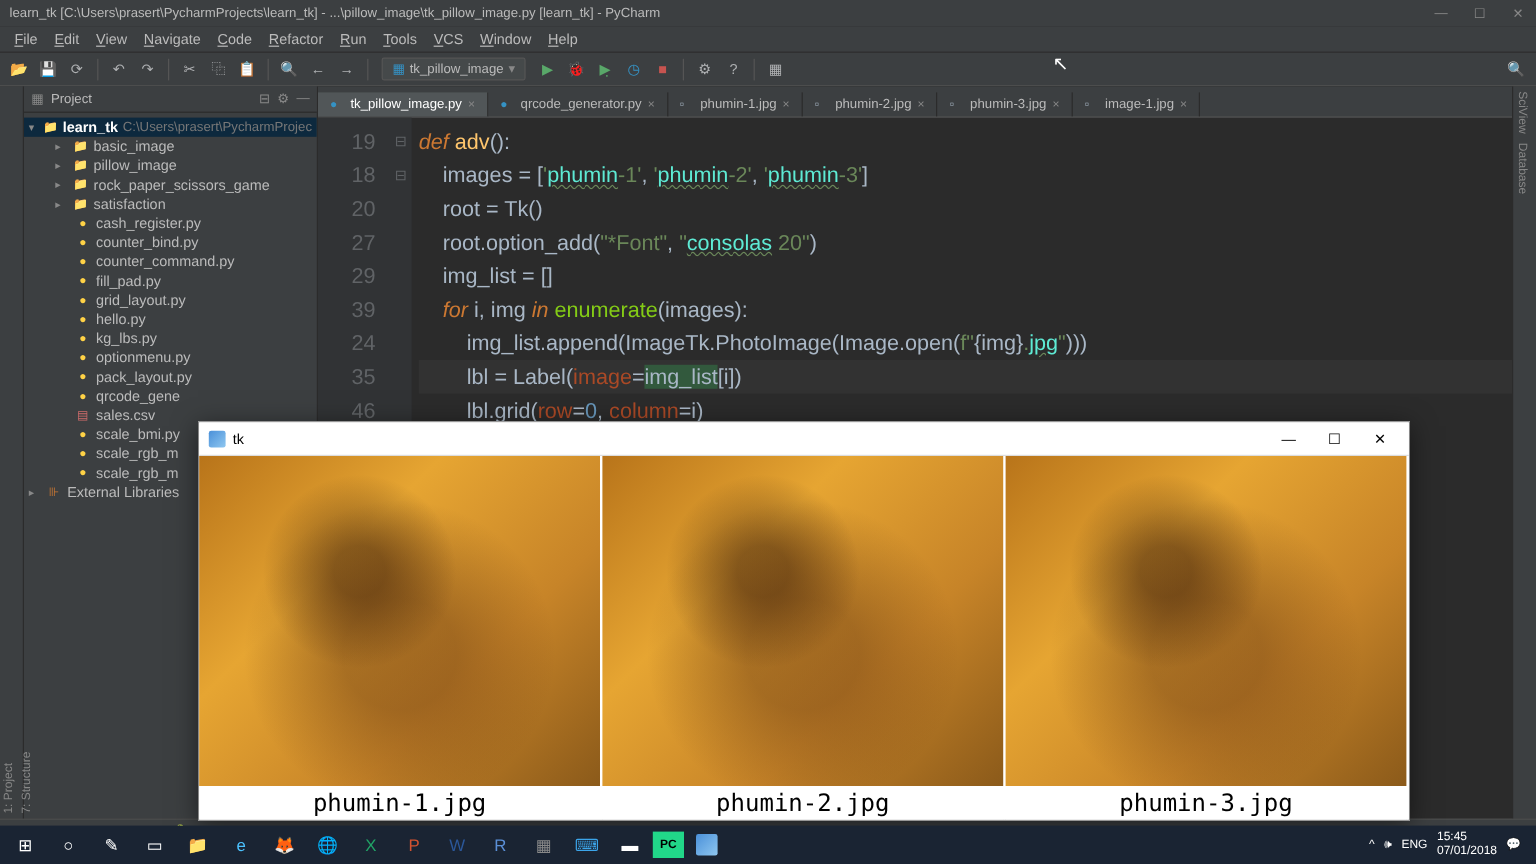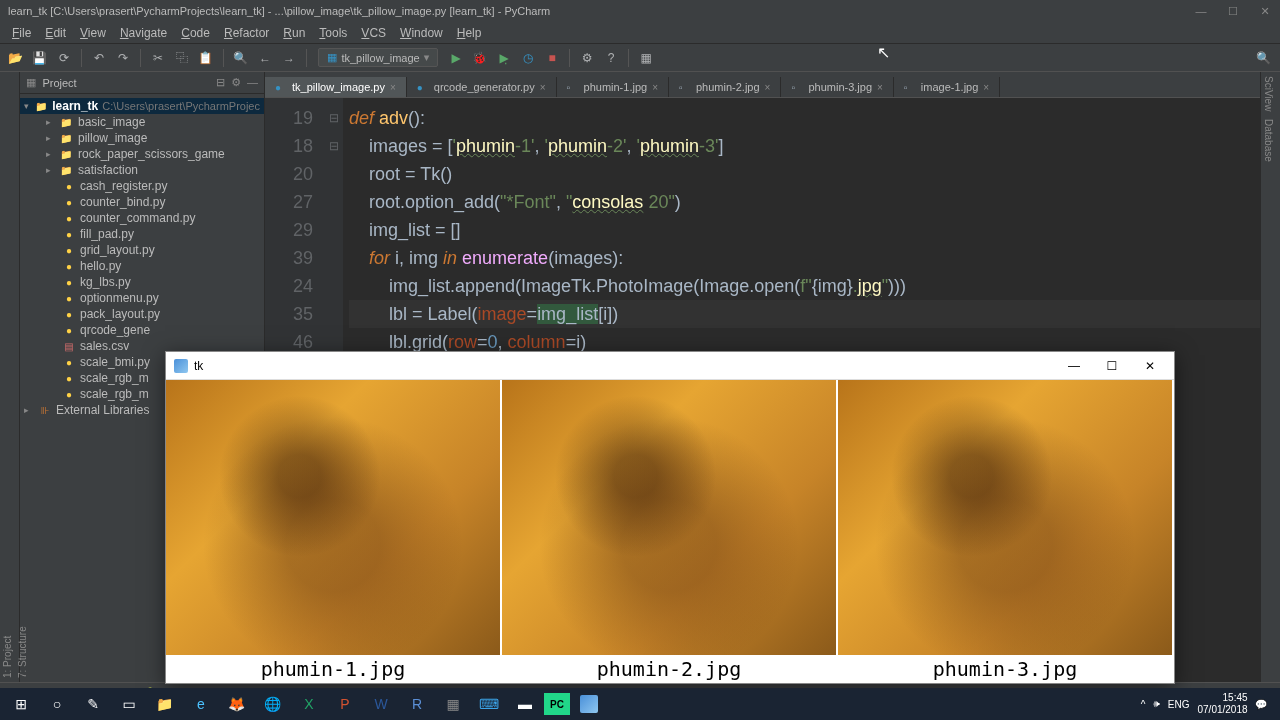--- a/index.html
+++ b/index.html
@@ -38,22 +38,22 @@
 .tab.active { background:#515658; color:#fff; }
 .tab .close { color:#888; font-size:10px; }
 .tab .ico { width:12px; font-size:10px; }
 .code { flex:1; display:flex; font-family:Consolas,monospace; font-size:18px; position:relative; }
 .gutter { width:60px; background:#313335; color:#606366; text-align:right; padding:6px 12px 0 0; line-height:28px; }
 .gutter-markers { width:18px; background:#313335; padding-top:6px; line-height:28px; text-align:center; color:#606366; font-size:12px; }
 .code-lines { flex:1; padding:6px 0 0 6px; line-height:28px; white-space:pre; }
 .tok-kw { color:#cc7832; font-style:italic; }
 .tok-fn { color:#ffc66d; }
 .tok-str { color:#6a8759; }
-.tok-str-u { color:#fef9c3; text-decoration:underline wavy #6a8759; text-decoration-thickness:1px; }
-.tok-call { color:#f0abfc; }
+.tok-str-u { color:#5eead4; text-decoration:underline wavy #6a8759; text-decoration-thickness:1px; }
+.tok-call { color:#84cc16; }
 .tok-var { color:#a9b7c6; }
 .tok-param { color:#aa4926; }
 .tok-num { color:#6897bb; }
 .tok-hl { color:#a9b7c6; background:#32593d; }
 .code-lines div { color:#a9b7c6; }
 .line-hl { background:#323232; }
 .right-gutter { width:20px; background:#3c3f41; border-left:1px solid #2b2b2b; }
 .right-vert { writing-mode:vertical-rl; font-size:10px; color:#888; padding:4px 2px; }
 .bottom-bar { height:22px; background:#3c3f41; display:flex; align-items:center; padding:0 8px; font-size:11px; color:#bbb; border-top:1px solid #515151; justify-content:space-between; }
 .bottom-left { display:flex; gap:12px; }
@@ -66,21 +66,21 @@
 .tk-btns { display:flex; gap:6px; }
 .tk-btn { width:32px; height:22px; display:flex; align-items:center; justify-content:center; font-size:12px; color:#000; cursor:pointer; }
 .tk-body { flex:1; display:flex; }
 .tk-img-col { flex:1; display:flex; flex-direction:column; border-right:2px solid #fff; }
 .tk-img { flex:1; background:linear-gradient(135deg,#b8741a,#e6a532,#c78428,#8b5a1a); position:relative; overflow:hidden; }
 .tk-img::after { content:''; position:absolute; inset:0; background:radial-gradient(circle at 40% 35%,rgba(60,30,10,0.5) 8%,transparent 30%), radial-gradient(ellipse at 50% 60%,rgba(80,40,15,0.35) 20%,transparent 55%); }
 .tk-label { height:28px; display:flex; align-items:center; justify-content:center; font-family:Consolas,monospace; font-size:20px; color:#000; background:#fff; }
 .taskbar { position:absolute; bottom:0; left:0; right:0; height:32px; background:#1a2433; display:flex; align-items:center; padding:0 4px; gap:2px; }
 .task-item { width:34px; height:28px; display:flex; align-items:center; justify-content:center; font-size:14px; color:#fff; cursor:pointer; }
 .task-right { margin-left:auto; display:flex; align-items:center; gap:8px; color:#fff; font-size:10px; padding-right:8px; }
-.task-time { text-align:right; line-height:12px; }
+.task-time { text-align:left; line-height:12px; }
 .cursor { position:absolute; left:877px; top:43px; font-size:16px; color:#fff; pointer-events:none; }
 </style>
 </head>
 <body>
 
 <div class="title-bar">
   <span>learn_tk [C:\Users\prasert\PycharmProjects\learn_tk] - ...\pillow_image\tk_pillow_image.py [learn_tk] - PyCharm</span>
   <div class="title-right">
     <span class="title-btn">—</span>
     <span class="title-btn">☐</span>

